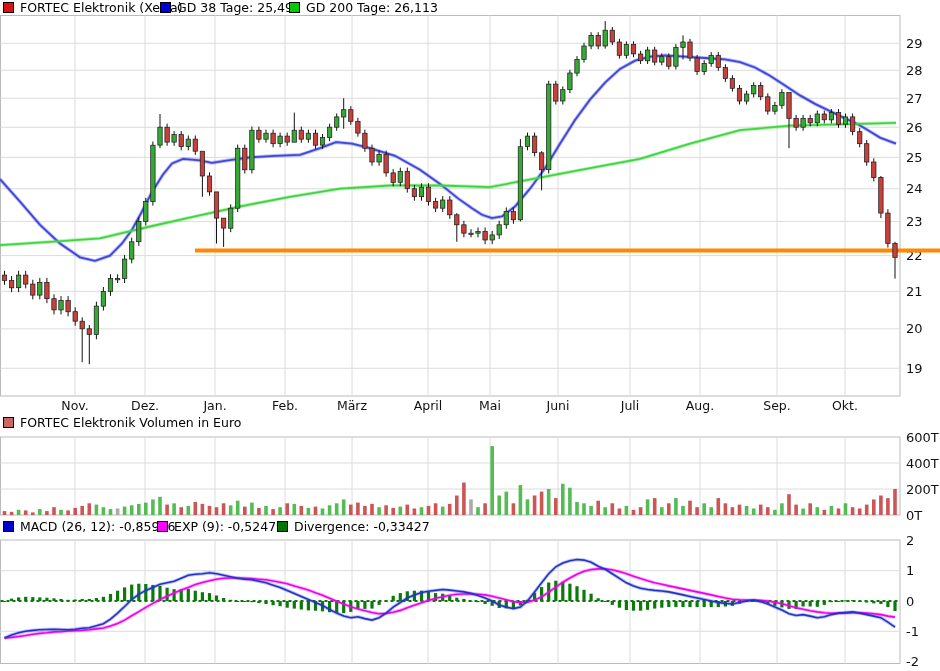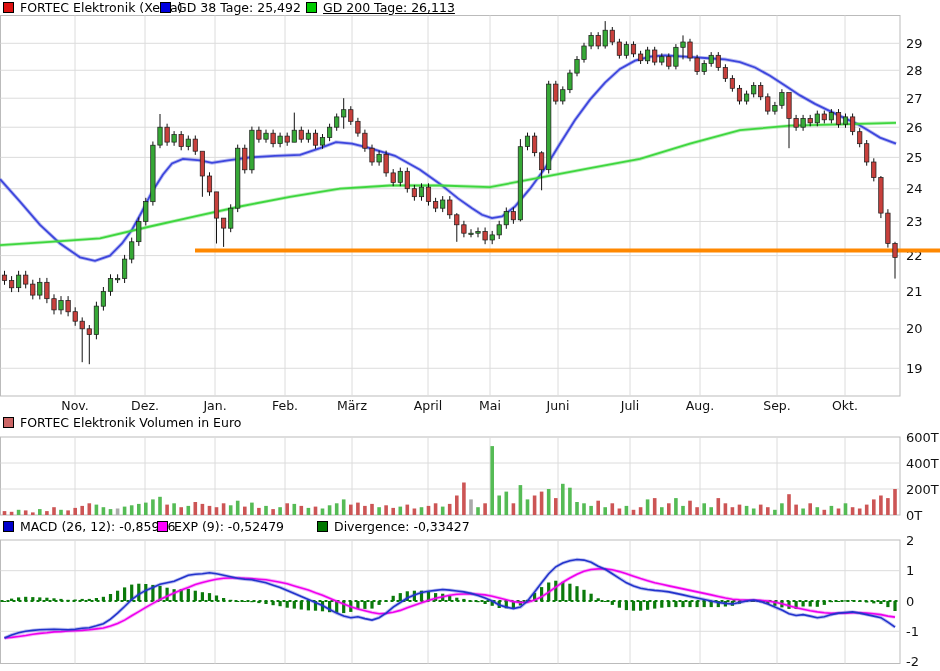--- a/index.html
+++ b/index.html
@@ -652,21 +652,21 @@
 
   <div class="legend-row" style="top:0;">
     <div class="legend-item" style="left:3px;">
       <span class="swatch" style="background: rgb(221, 17, 17);"></span>
       <span class="legend-label">FORTEC Elektronik (Xetra)</span>
     </div>
     <div class="legend-item" style="left:160px;">
       <span class="swatch" style="background: rgb(0, 0, 221);"></span>
       <span class="legend-label">GD 38 Tage: 25,492</span>
     </div>
-    <div class="legend-item" style="left:306px;text-decoration:underline;">
+    <div class="legend-item" style="left:289px;">
       <span class="swatch" style="background: rgb(0, 204, 0);"></span>
       <span class="legend-label">GD 200 Tage: 26,113</span>
     </div>
   </div>
 
   <div class="legend-row" style="top:415px;padding-left:44px;">
     <div class="legend-item" style="left:3px;">
       <span class="swatch" style="background: rgb(204, 102, 102);"></span>
       <span class="legend-label">FORTEC Elektronik Volumen in Euro</span>
     </div>
@@ -674,18 +674,18 @@
 
   <div class="legend-row" style="top:519px;">
     <div class="legend-item" style="left:3px;">
       <span class="swatch" style="background: rgb(0, 0, 204);"></span>
       <span class="legend-label">MACD (26, 12): -0,85906</span>
     </div>
     <div class="legend-item" style="left:157px;">
       <span class="swatch" style="background: rgb(255, 0, 255);"></span>
       <span class="legend-label">EXP (9): -0,52479</span>
     </div>
-    <div class="legend-item" style="left:288px;padding-left:29px;">
+    <div class="legend-item" style="left:277px;">
       <span class="swatch" style="background: rgb(0, 119, 0);"></span>
       <span class="legend-label">Divergence: -0,33427</span>
     </div>
   </div>
 </div>
 
 </body></html>

